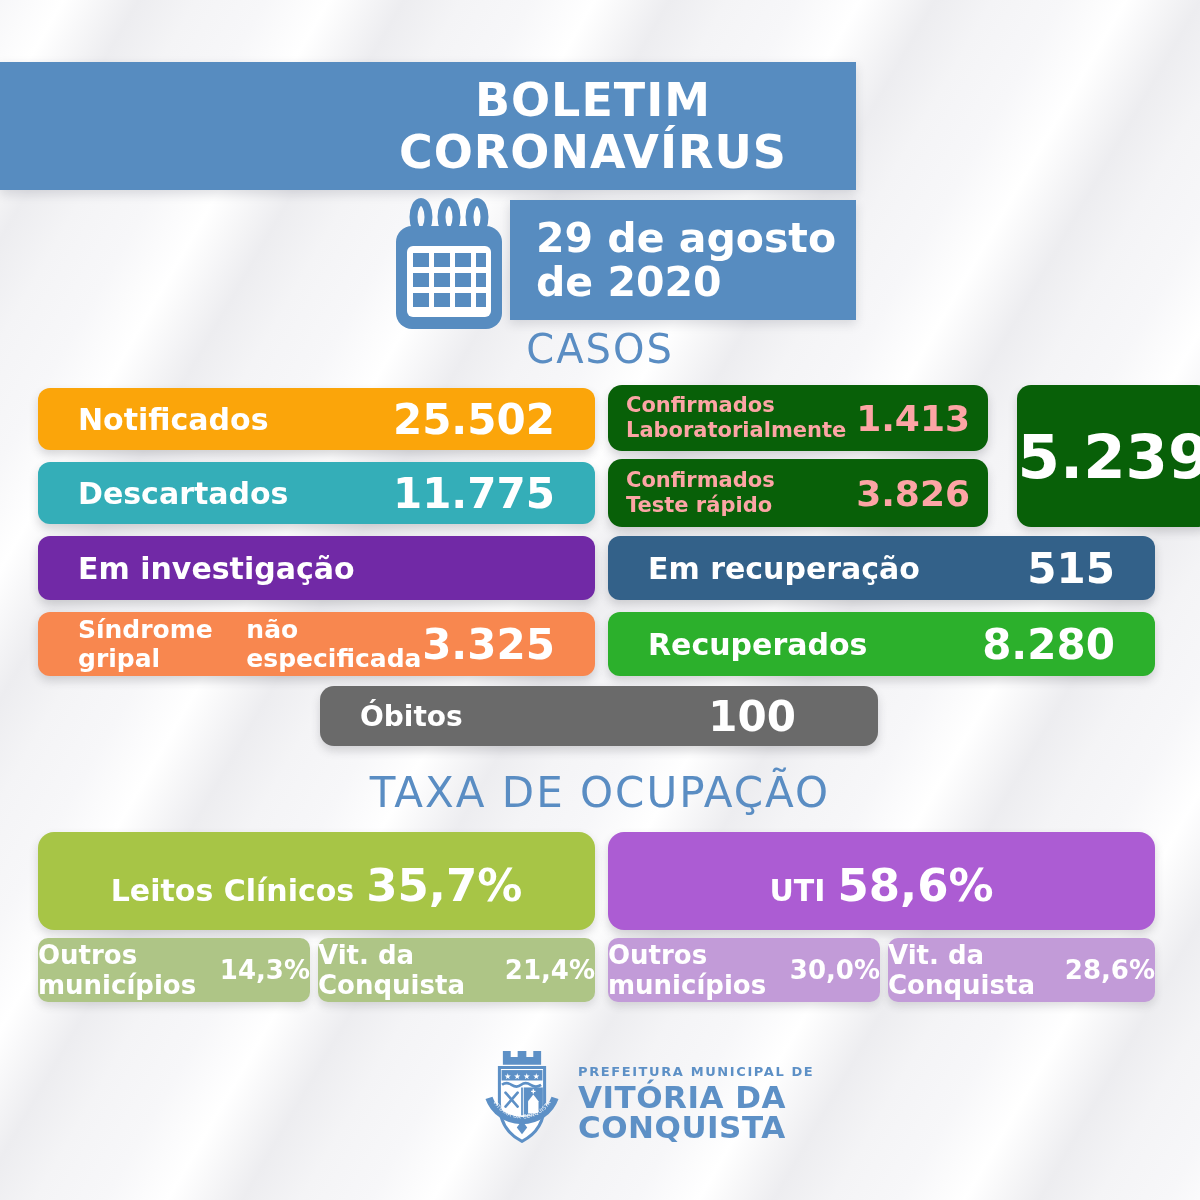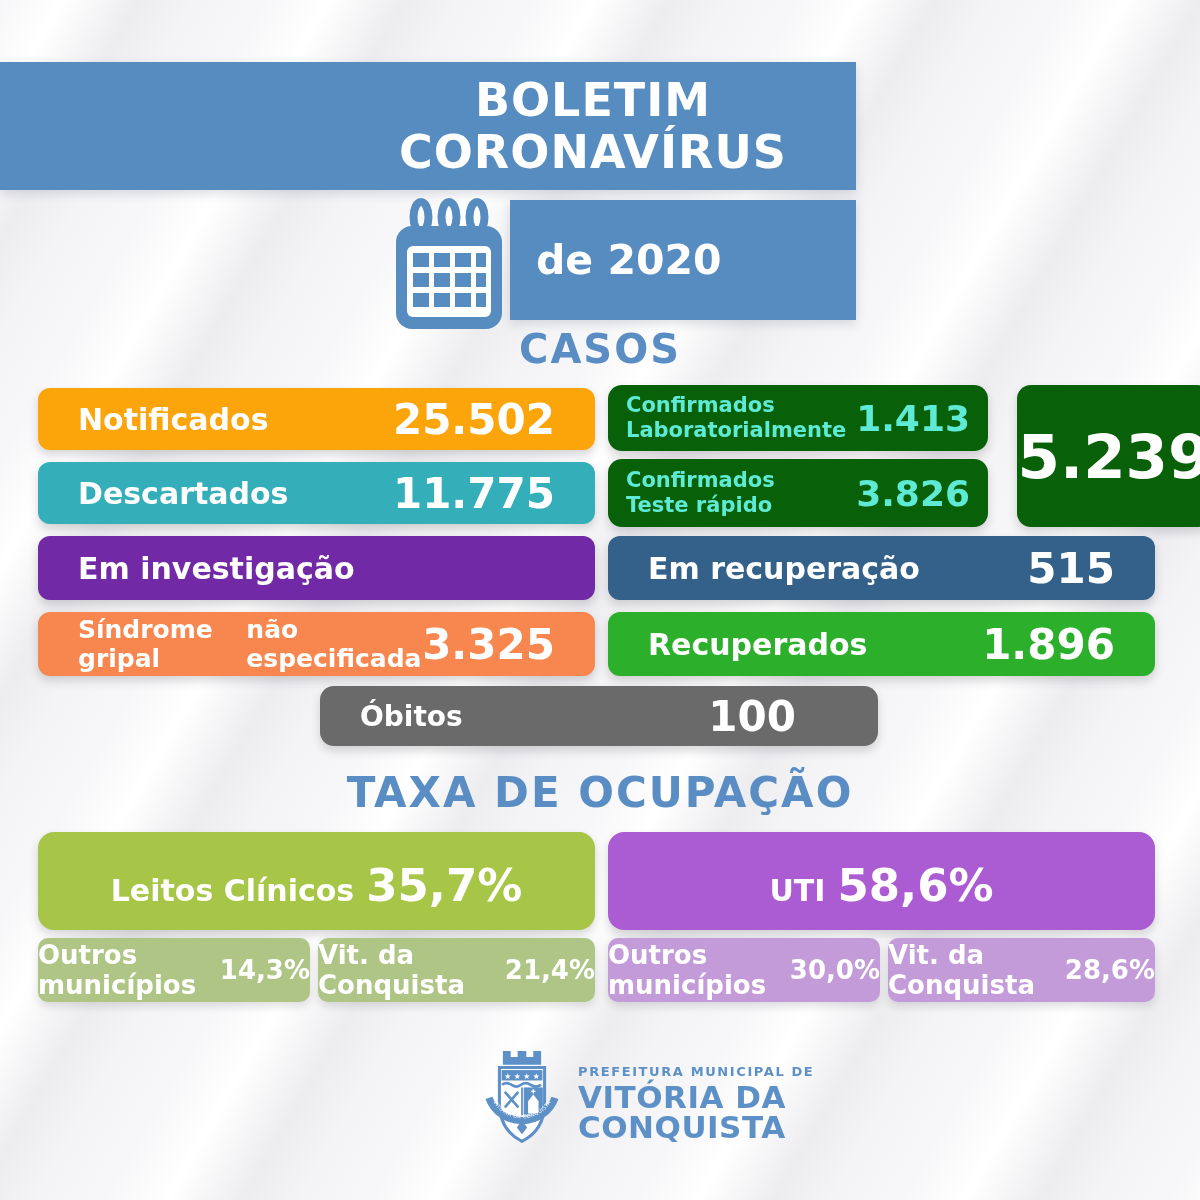--- a/index.html
+++ b/index.html
@@ -20,42 +20,42 @@
   .header-line{color:#fff;font-size:46px;font-weight:800;line-height:52px;letter-spacing:1px;}
   .calendar{position:absolute;left:393px;top:198px;width:112px;height:134px;}
   .date-box{
     position:absolute;left:510px;top:200px;width:346px;height:120px;
     background:#578CC0;display:flex;flex-direction:column;justify-content:center;
     padding-left:26px;box-sizing:border-box;box-shadow:0 4px 10px rgba(40,50,70,.15);
   }
   .date-line{color:#fff;font-size:41px;font-weight:800;line-height:44px;}
   .section-title{
     position:absolute;left:0;width:1200px;text-align:center;
-    color:#5A8DC3;font-weight:700;letter-spacing:2px;
+    color:#5A8DC3;font-weight:400;letter-spacing:2px;
   }
   #casos-title{top:326px;font-size:40px;}
   #taxa-title{top:768px;font-size:42px;}
   
   .bar{
     position:absolute;border-radius:12px;color:#fff;display:flex;align-items:center;
     justify-content:space-between;padding:0 40px;box-sizing:border-box;
     box-shadow:0 5px 10px rgba(60,60,70,.20);
   }
   .bar-label{font-size:30px;font-weight:800;}
   .bar-label.small{font-size:25px;line-height:29px;display:flex;flex-direction:row;}
   .bar-value{font-size:42px;font-weight:800;}
   .left-col{left:38px;width:557px;}
   #row-notificados{top:388px;height:62px;background:#FBA50A;}
   #row-descartados{top:462px;height:62px;background:#34AEB8;}
   #row-investigacao{top:536px;height:64px;background:#7129A6;}
   #row-sindrome{top:612px;height:64px;background:#F8874F;}
   
   .cbox{
     position:absolute;left:608px;width:380px;background:#086008;border-radius:14px;
-    color:#5eead4;display:flex;align-items:center;justify-content:space-between;
+    color:#fca5a5;display:flex;align-items:center;justify-content:space-between;
     padding:0 18px;box-sizing:border-box;box-shadow:0 5px 10px rgba(60,60,70,.20);
   }
   #cbox1{top:385px;height:66px;}
   #cbox2{top:459px;height:68px;}
   .clabel{font-size:21px;font-weight:800;line-height:25px;display:flex;flex-direction:column;}
   .cvalue{font-size:36px;font-weight:800;}
   #ctotal{
     position:absolute;left:994px;top:385px;width:194px;height:142px;background:#086008;
     border-radius:14px;color:#fff;display:flex;align-items:center;justify-content:center;
     font-size:61px;font-weight:800;box-shadow:0 5px 10px rgba(60,60,70,.20);margin-left:23px;
@@ -116,20 +116,21 @@
         <rect x="62" y="75" width="16" height="14"></rect>
         <rect x="83" y="75" width="10" height="14"></rect>
       <rect x="20" y="95" width="16" height="14"></rect>
         <rect x="41" y="95" width="16" height="14"></rect>
         <rect x="62" y="95" width="16" height="14"></rect>
         <rect x="83" y="95" width="10" height="14"></rect>
     </g>
   </svg>
 
   <div class="date-box">
+    <div class="date-line">29 de agosto</div>
     <div class="date-line">de 2020</div>
   </div>
 
   <div class="section-title" id="casos-title">CASOS</div>
 
   <div class="bar left-col" id="row-notificados">
     <span class="bar-label">Notificados</span>
     <span class="bar-value">25.502</span>
   </div>
   <div class="bar left-col" id="row-descartados">
@@ -164,21 +165,21 @@
   <div id="ctotal">
     <span>5.239</span>
   </div>
 
   <div class="bar" id="row-recuperacao">
     <span class="bar-label">Em recuperação</span>
     <span class="bar-value">515</span>
   </div>
   <div class="bar" id="row-recuperados">
     <span class="bar-label">Recuperados</span>
-    <span class="bar-value">1.896</span>
+    <span class="bar-value">8.280</span>
   </div>
 
   <div class="bar" id="row-obitos">
     <span class="bar-label">Óbitos</span>
     <span class="bar-value">100</span>
   </div>
 
   <div class="section-title" id="taxa-title">TAXA DE OCUPAÇÃO</div>
 
   <div class="occ-main" id="occ-clinical">

